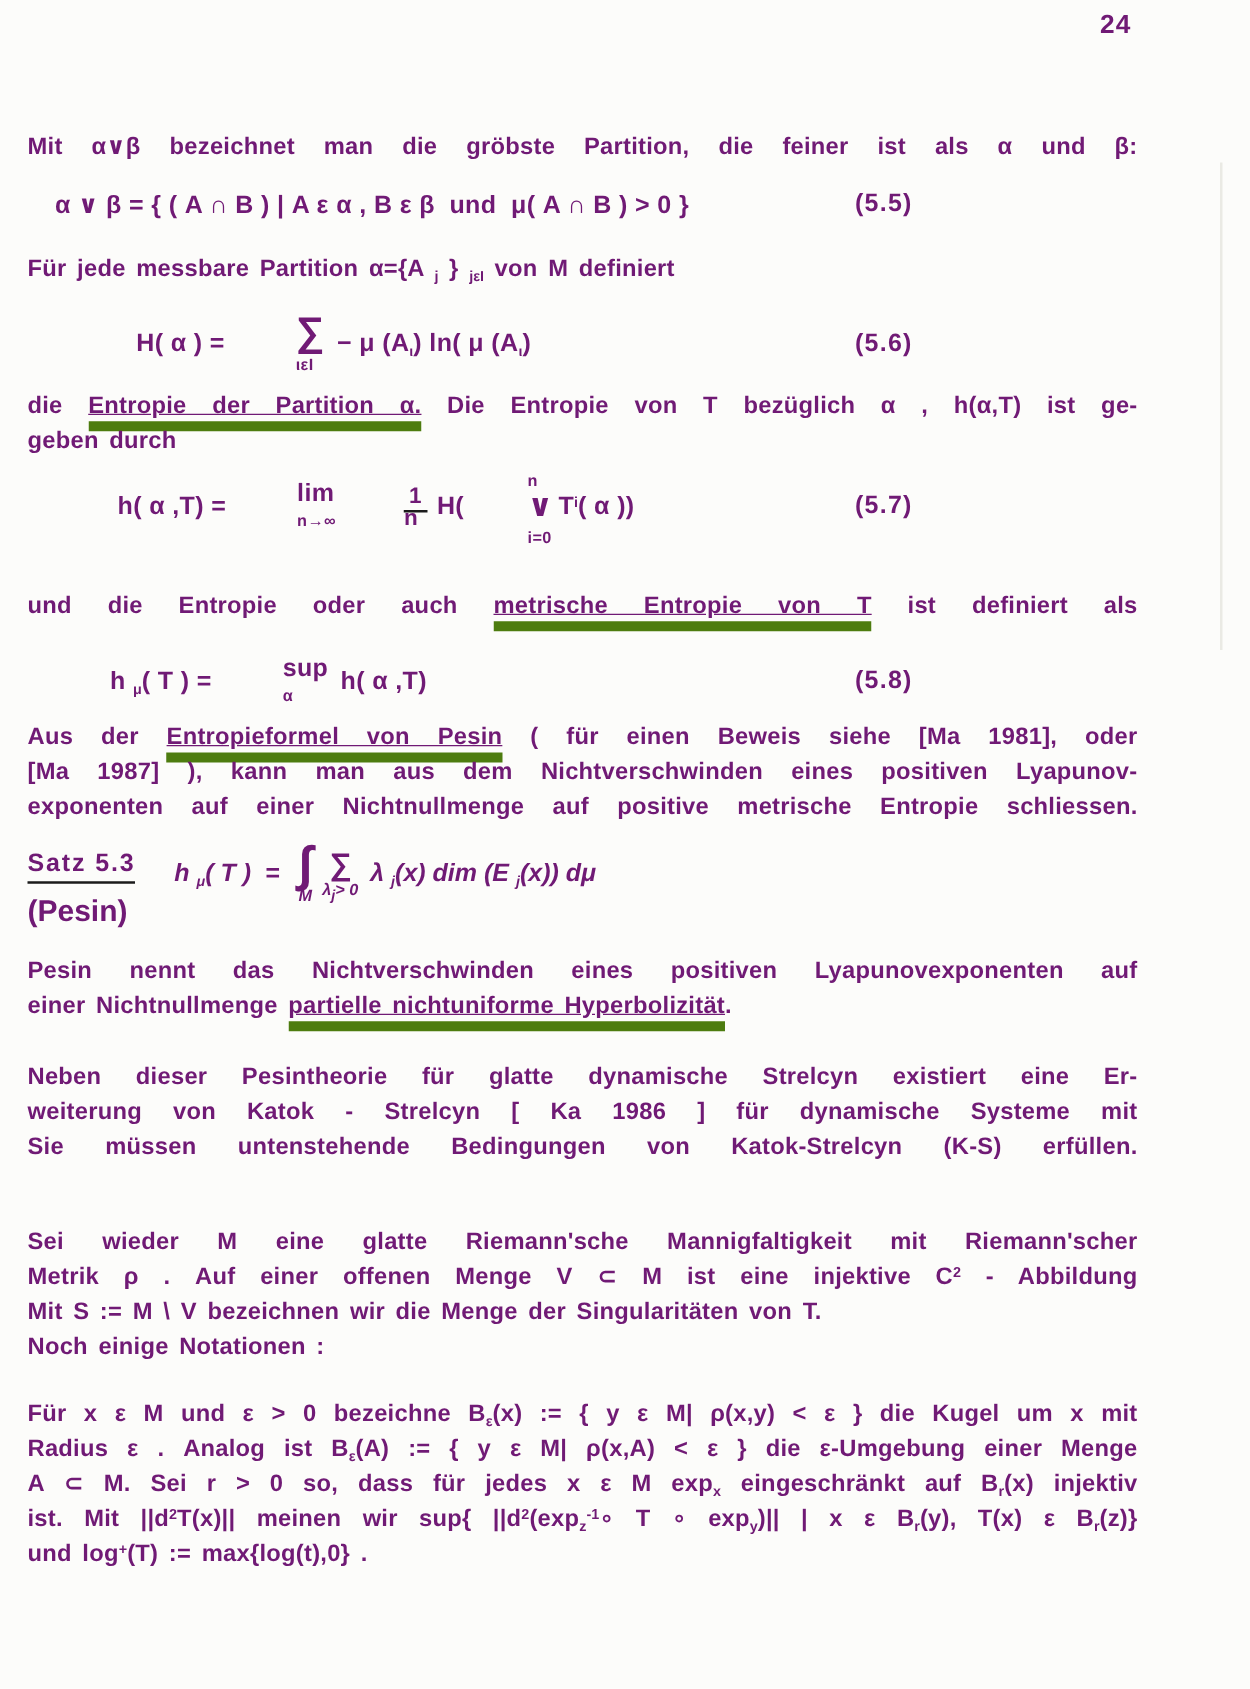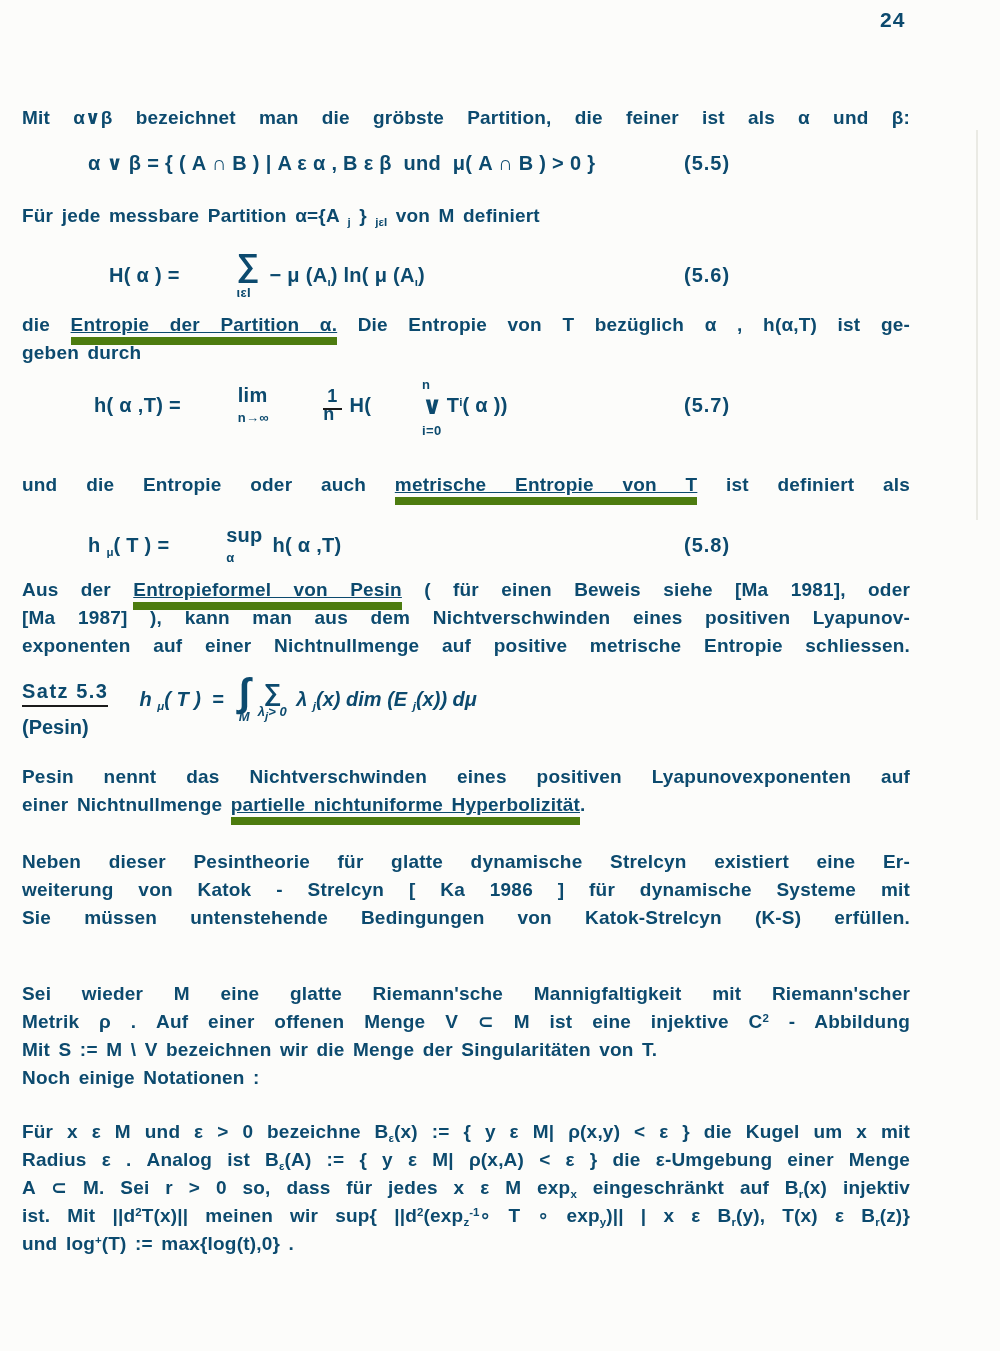--- a/index.html
+++ b/index.html
@@ -1,16 +1,16 @@
 <!DOCTYPE html>
 <html><head>
 <meta charset="utf-8">
 <style>
   html,body{margin:0;padding:0;background:#ffffff;}
-  .page{position:relative;width:1000px;height:1351px;background:#fcfcfa;color:#0c4a6e;
+  .page{position:relative;width:1000px;height:1351px;background:#fcfcfa;color:#701a75;
         font-family:"Liberation Sans","DejaVu Sans",sans-serif;font-weight:700;overflow:hidden;}
   .pageno{position:absolute;top:8px;left:880px;font-size:21px;letter-spacing:1px;}
   .para{position:absolute;left:22px;width:888px;}
   .line{line-height:28px;font-size:19px;letter-spacing:0.2px;word-spacing:3px;}
   .j{text-align:justify;text-align-last:justify;}
   sub,sup{font-size:11.5px;line-height:0;letter-spacing:0;}
   sub{vertical-align:-0.35em;}
   sup{vertical-align:0.5em;}
   .seg-u{border-bottom:8px solid #4d7c0f;padding-bottom:2px;text-decoration:underline;}
   .eq{position:absolute;left:0;width:1000px;display:flex;align-items:center;}
@@ -20,38 +20,38 @@
   .stack{display:inline-flex;flex-direction:column;align-items:center;line-height:1;margin:0 4px;}
   .sm{font-size:13px;line-height:1.1;}
   .bigop{font-size:32px;line-height:0.95;}
   .midop{font-size:25px;line-height:1;}
   .intop{font-size:40px;line-height:0.9;font-style:italic;}
   .frac{display:inline-flex;flex-direction:column;align-items:center;line-height:1;margin:0 8px;font-size:18px;}
   .frac .num{border-bottom:2px solid #1b1b1b;padding:0 4px 2px;}
   .frac .den{padding-top:2px;}
   .satz{position:absolute;left:22px;top:680px;display:flex;align-items:flex-start;gap:31px;}
   .satz-title{font-size:20px;letter-spacing:1.5px;border-bottom:2.5px solid #1b1b1b;padding-bottom:2px;display:inline-block;}
-  .satz-sub{font-size:20px;margin-top:9px;}
+  .satz-sub{font-size:24px;margin-top:9px;}
   .satz-eq{display:inline-flex;align-items:center;font-style:italic;font-size:20px;margin-top:-6px;white-space:pre;}
   .artifact{position:absolute;left:976px;top:130px;width:2px;height:390px;background:#eaeae4;}
 </style>
 </head>
 <body>
 
 <div class="page">
 
   <div class="pageno">24</div>
   <div class="artifact"></div>
 
   <div class="para" style="top:104px">
     <div class="line j">Mit  α∨β  bezeichnet  man  die  gröbste  Partition,  die  feiner  ist  als  α  und  β:</div>
   </div>
 
   <div class="eq" style="top:146px;height:34px">
-    <span class="eqc" style="margin-left:88px">
+    <span class="eqc" style="margin-left:44px">
       <span>α ∨ β = { ( A ∩ B ) | A ε α , B ε β  und  μ( A ∩ B ) &gt; 0 }</span>
     </span>
     <span class="eqlabel">(5.5)</span>
   </div>
 
   <div class="para" style="top:202px">
     <div class="line">Für jede messbare Partition  α={A <sub>j</sub> } <sub>jεI</sub>  von M definiert</div>
   </div>
 
   <div class="eq" style="top:240px;height:70px">

